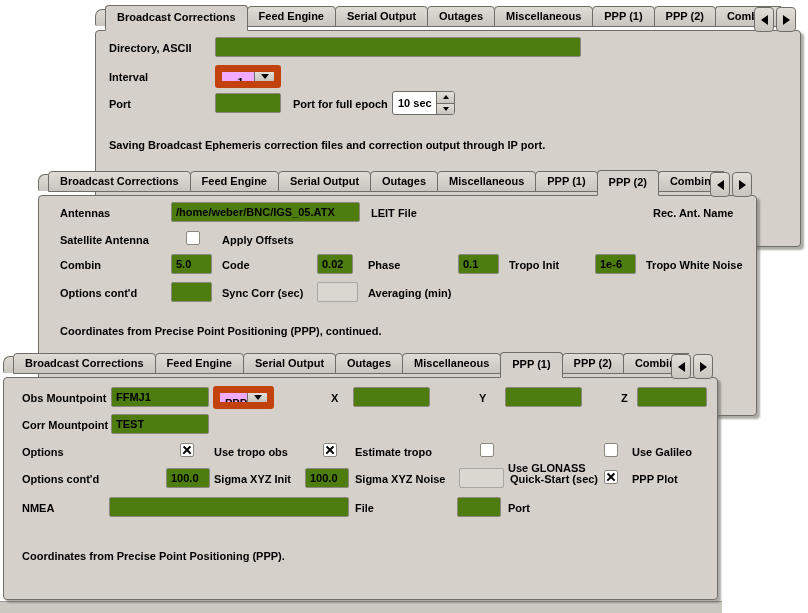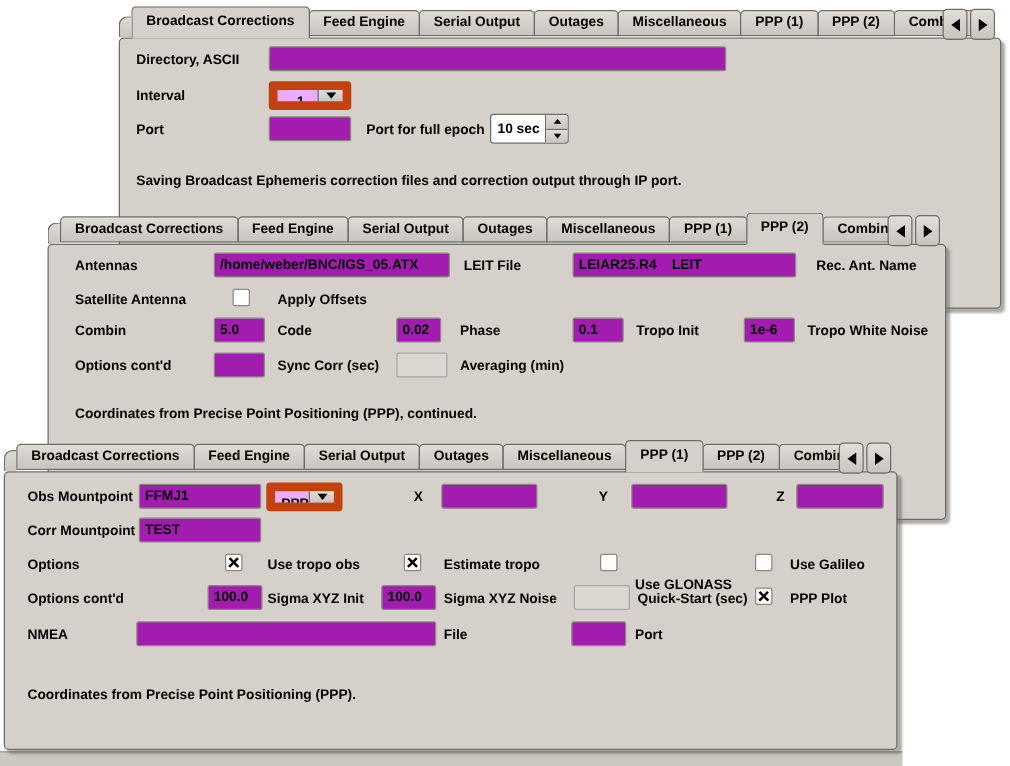--- a/index.html
+++ b/index.html
@@ -11,21 +11,21 @@
   .panel{position:absolute;}
   .frame{
     position:absolute;left:0;right:0;top:26px;bottom:0;
     background:#d5d1ca;
     border:1px solid #6f6d68;
     border-radius:4px;
     box-shadow:3px 3px 2px rgba(105,103,99,0.55);
   }
   .tabbar{
     position:absolute;left:0;right:0;top:0;height:27px;
-    display:flex;align-items:flex-end;z-index:3;
+    display:flex;align-items:center;z-index:3;
   }
   .tab-lead{
     width:9px;height:16px;margin-bottom:1px;
     background:linear-gradient(#dedbd4,#c9c6bf);
     border:1px solid #6f6d68;border-bottom:none;border-right:none;
     border-radius:7px 0 0 2px;
   }
   .tab{
     height:19px;line-height:19px;margin-bottom:2px;
     padding:0 11px;
@@ -52,21 +52,21 @@
     display:flex;align-items:center;justify-content:center;
   }
   .tri-left{width:0;height:0;border-top:5px solid transparent;border-bottom:5px solid transparent;border-right:7px solid #000;}
   .tri-right{width:0;height:0;border-top:5px solid transparent;border-bottom:5px solid transparent;border-left:7px solid #000;}
   .tri-down{width:0;height:0;border-left:4px solid transparent;border-right:4px solid transparent;border-top:5px solid #000;}
   .tri-up-s{width:0;height:0;border-left:3px solid transparent;border-right:3px solid transparent;border-bottom:4px solid #000;}
   .tri-down-s{width:0;height:0;border-left:3px solid transparent;border-right:3px solid transparent;border-top:4px solid #000;}
   .lbl{position:absolute;font-size:11px;font-weight:bold;color:#000;white-space:nowrap;}
   .inp{
     position:absolute;height:20px;box-sizing:border-box;
-    background:#a21caf;border:1px solid #8b8880;border-radius:2px;
+    background:#4d7c0f;border:1px solid #8b8880;border-radius:2px;
     font-family:"Liberation Sans",sans-serif;font-size:11px;font-weight:bold;color:#000;
     padding:0 4px;
   }
   .inp.dis{background:#dad7d1;border-color:#a8a6a0;}
   .combo{
     position:absolute;height:23px;box-sizing:border-box;
     background:#f0abfc;border:7px solid #c2410c;border-radius:3px;
     display:flex;align-items:stretch;overflow:hidden;text-align:center;
   }
   .combo .val{flex:1;font-size:11px;font-weight:bold;padding:4px 0 0 5px;}
@@ -171,21 +171,20 @@
         </div>
       <div class="arrowbtn">
           <span class="tri-right"></span>
         </div>
     </div>
   </div>
 
   <span class="lbl" style="left:22px;top:38px;">Antennas</span>
   <input class="inp" style="left: 133px; top: 33px; width: 189px;" value="/home/weber/BNC/IGS_05.ATX">
   <span class="lbl" style="left:333px;top:38px;">LEIT File</span>
-  <input class="inp" style="left: 420px; top: 33px; width: 179px;" value="LEIAR25.R4    LEIT">
   <span class="lbl" style="left:615px;top:38px;">Rec. Ant. Name</span>
 
   <span class="lbl" style="left:22px;top:65px;">Satellite Antenna</span>
   <div class="cb" style="left:148px;top:62px;"></div>
   <span class="lbl" style="left:184px;top:65px;">Apply Offsets</span>
 
   <span class="lbl" style="left:22px;top:90px;">Combin</span>
   <input class="inp" style="left: 133px; top: 85px; width: 41px;" value="5.0">
   <span class="lbl" style="left:184px;top:90px;">Code</span>
   <input class="inp" style="left: 279px; top: 85px; width: 36px;" value="0.02">

